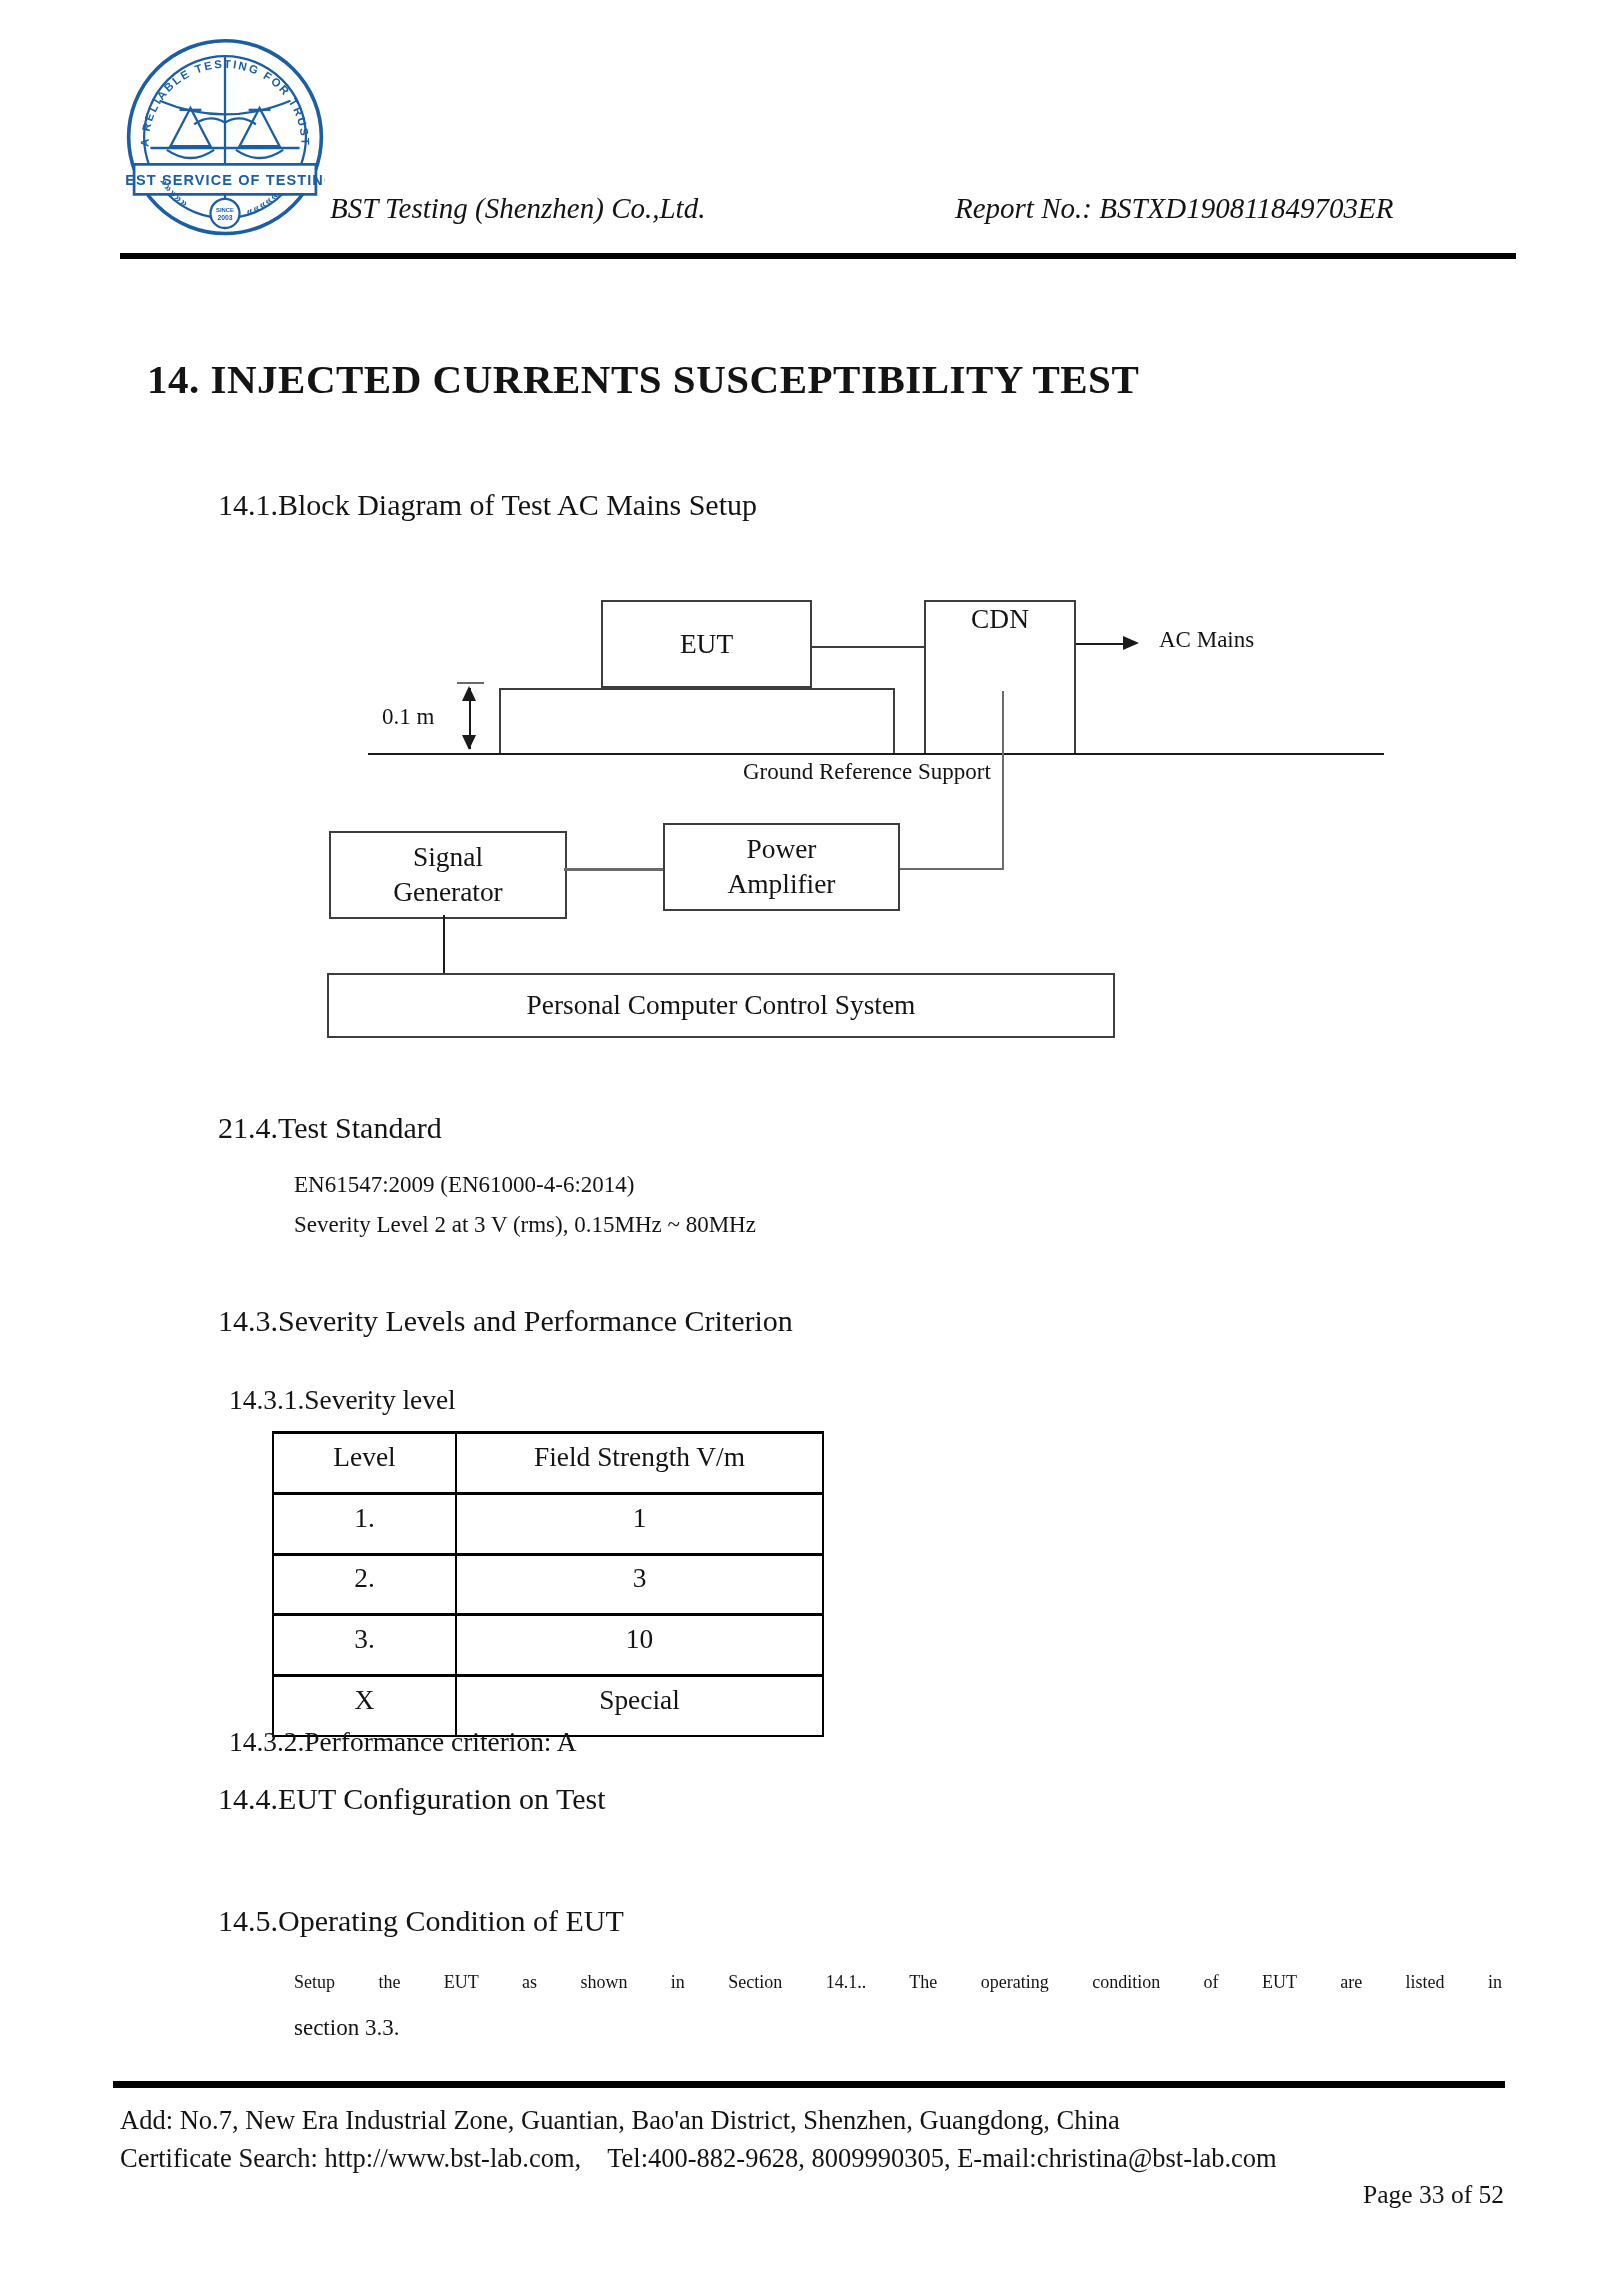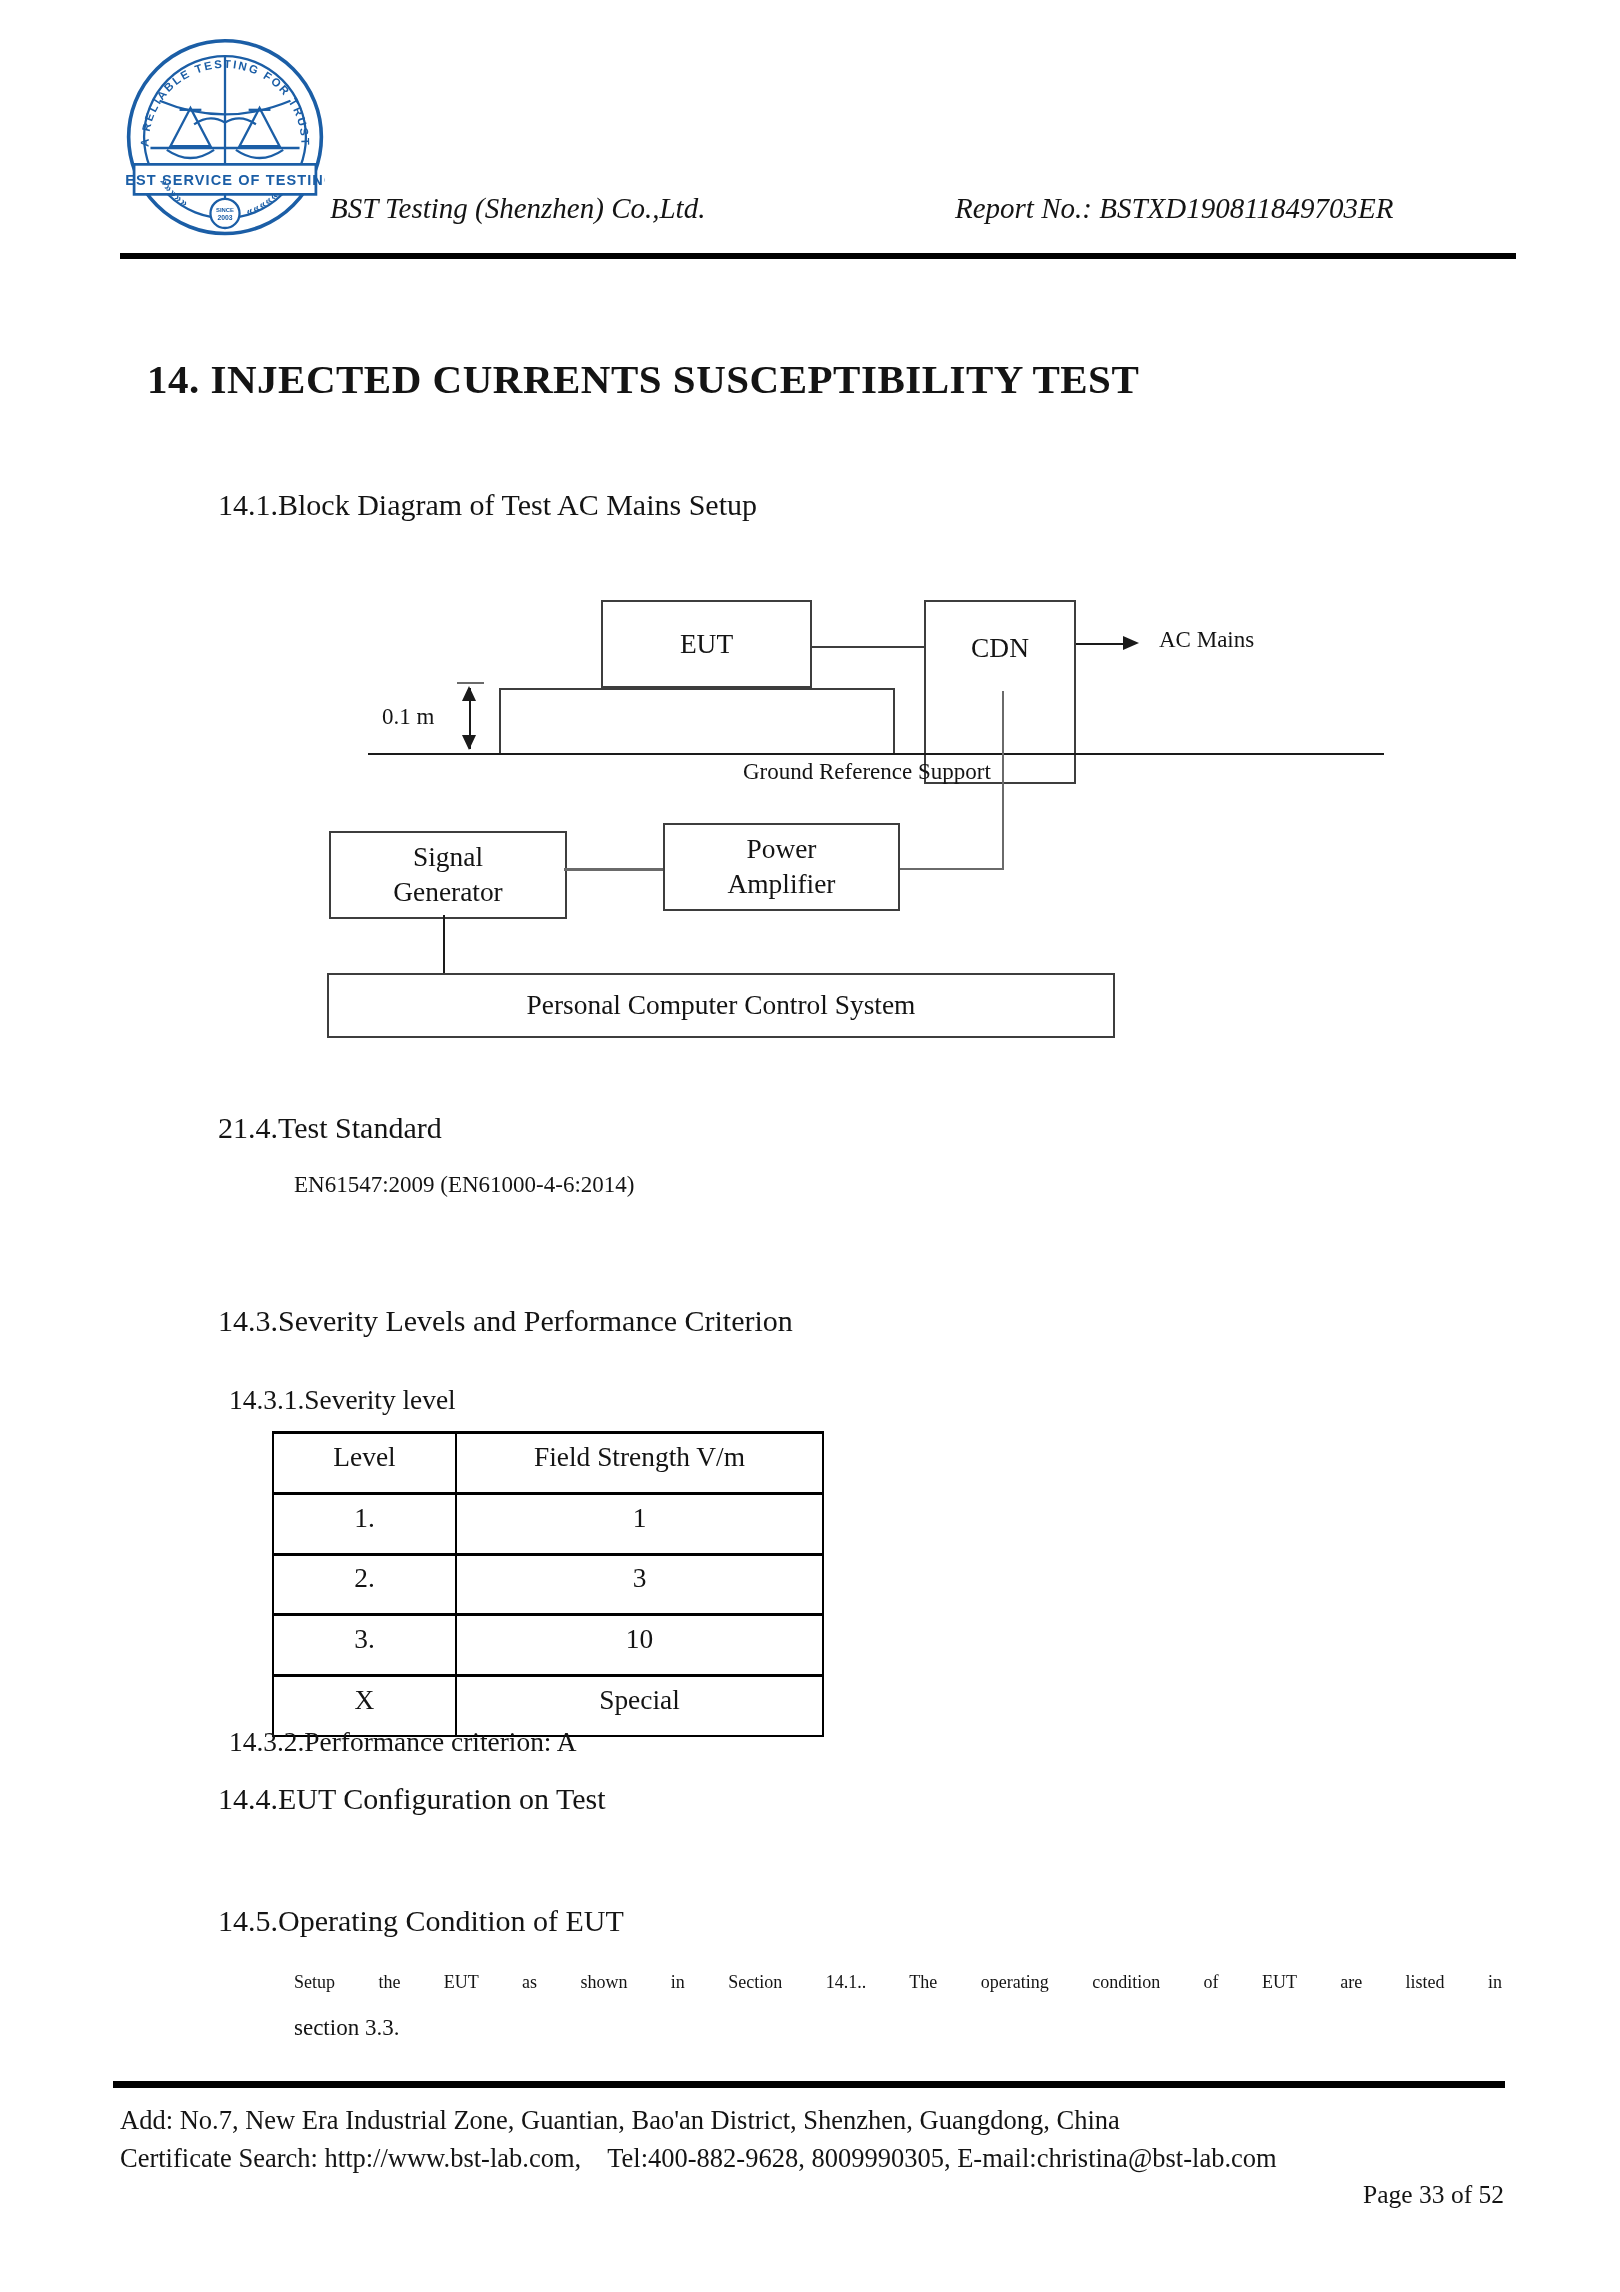--- a/index.html
+++ b/index.html
@@ -88,21 +88,21 @@
   <div class="abs heading1" style="left:218px;top:488px;">14.1.Block Diagram of Test AC Mains Setup</div>
 
   <div class="abs" style="left:0;top:0;width:1620px;height:1078px;">
 
     <div class="dbox" style="left:601px;top:600px;width:207px;height:84px;">
       <span>EUT</span>
     </div>
 
     <div class="hline" style="left:810px;top:646px;width:115px;"></div>
 
-    <div class="dbox" style="left:924px;top:600px;width:148px;height:151px;align-items:flex-start;padding-top:29px;">
+    <div class="dbox" style="left:924px;top:600px;width:148px;height:151px;align-items:flex-start;">
       <span>CDN</span>
     </div>
 
     <div class="hline" style="left:1076px;top:643px;width:49px;background:#1a1a1a;"></div>
     <div class="arrow-right" style="left:1123px;top:636px;"></div>
     <div class="abs body-text" style="left:1159px;top:627px;">AC Mains</div>
 
     <div class="dbox" style="left:499px;top:688px;width:392px;height:63px;"></div>
 
     <div class="hline" style="left:368px;top:753px;width:1016px;background:#1a1a1a;"></div>
@@ -136,20 +136,21 @@
 
     <div class="vline" style="left:443px;top:915px;height:60px;background:#1a1a1a;"></div>
 
     <div class="dbox" style="left:327px;top:973px;width:784px;height:61px;">
       <span>Personal Computer Control System</span>
     </div>
   </div>
 
   <div class="abs heading1" style="left:218px;top:1111px;">21.4.Test Standard</div>
   <div class="abs body-text" style="left:294px;top:1172px;">EN61547:2009 (EN61000-4-6:2014)</div>
+  <div class="abs body-text" style="left:294px;top:1212px;">Severity Level 2 at 3 V (rms), 0.15MHz ~ 80MHz</div>
 
   <div class="abs heading1" style="left:218px;top:1304px;">14.3.Severity Levels and Performance Criterion</div>
   <div class="abs heading2" style="left:229px;top:1385px;">14.3.1.Severity level</div>
 
   <table class="sev">
     <tbody>
       <tr>
         <td class="col-level">Level</td>
         <td class="col-field">Field Strength V/m</td>
       </tr>

